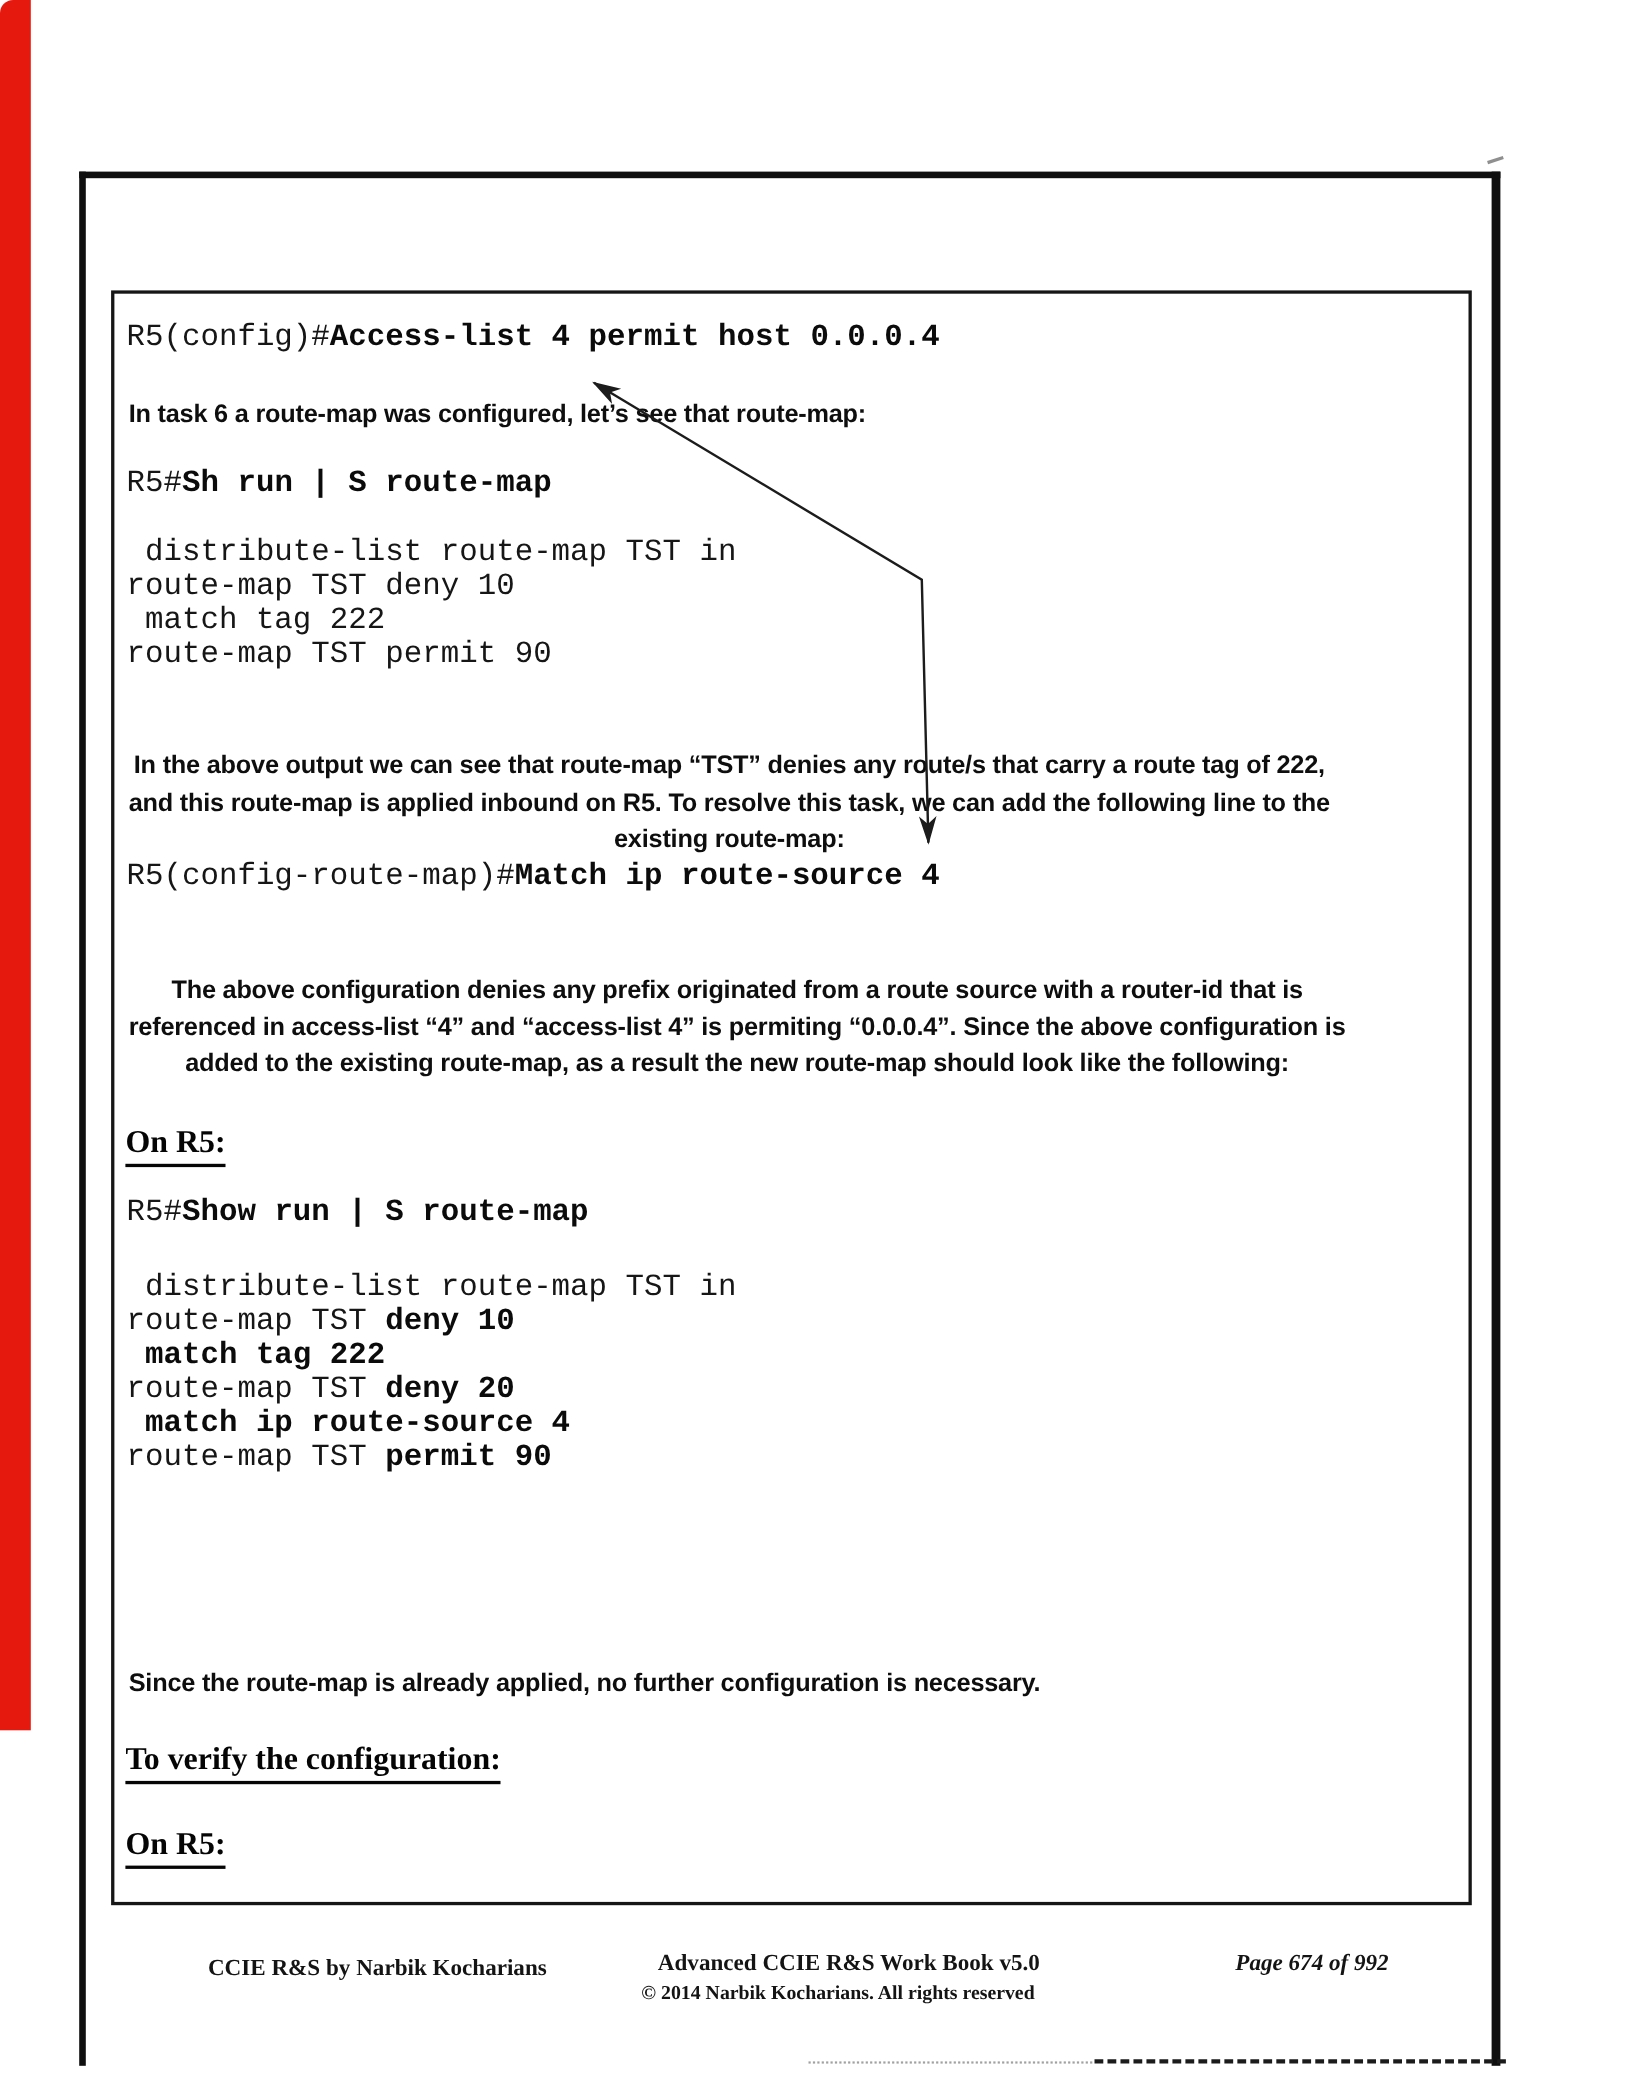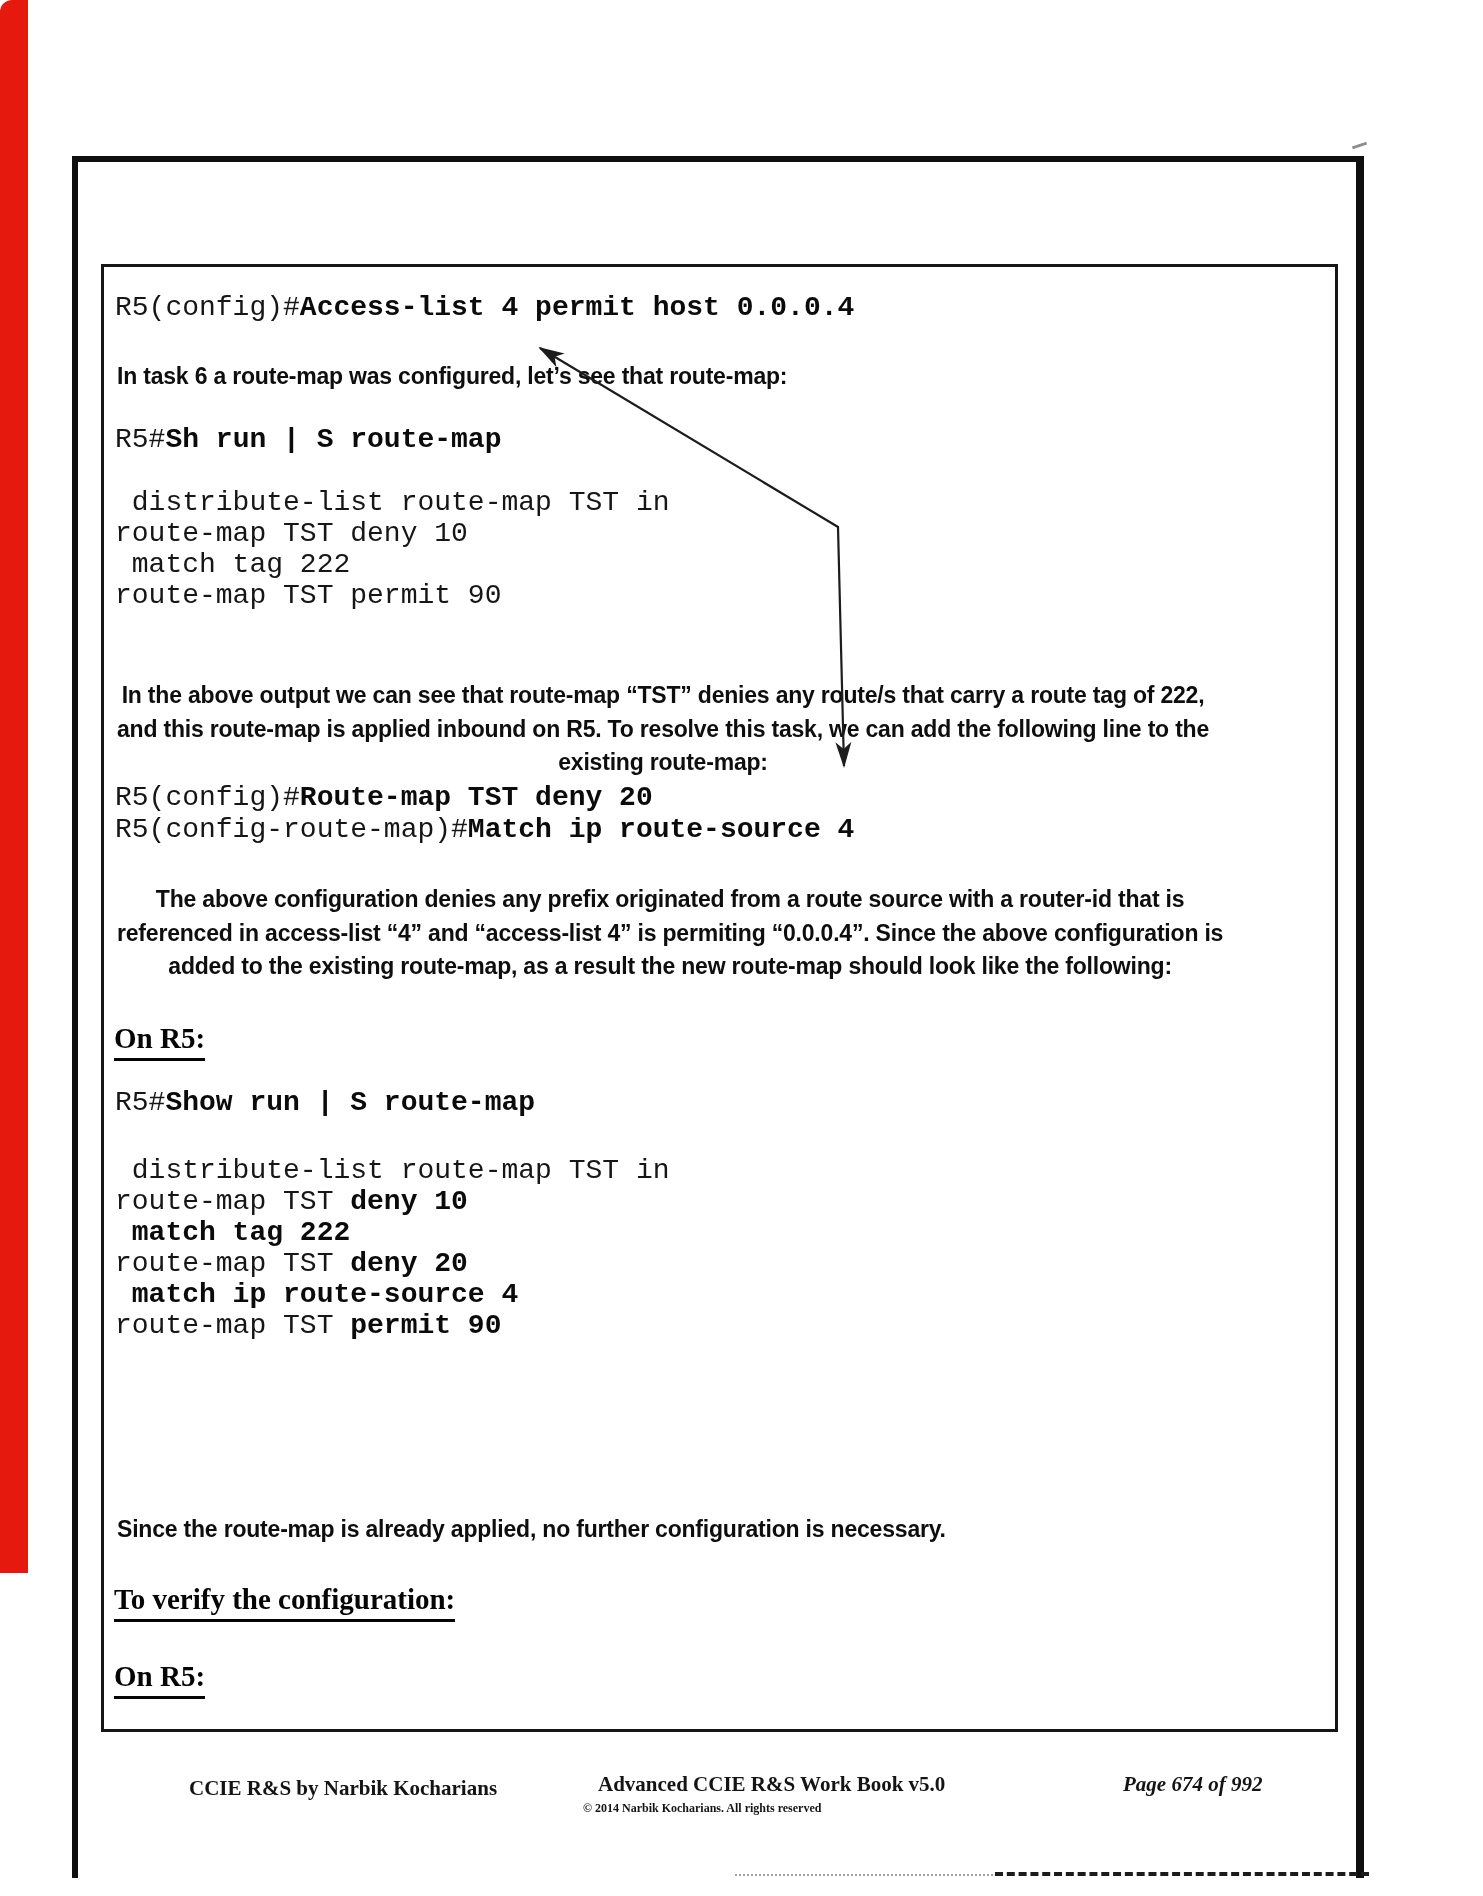--- a/index.html
+++ b/index.html
@@ -27,21 +27,21 @@
         letter-spacing:-0.2px;color:#0e0e0e;white-space:pre;text-align:center;}
   
   .heading{position:absolute;left:114px;font-family:"Liberation Serif",serif;font-weight:700;
            font-size:29px;color:#050505;}
   .heading .u{display:inline-block;border-bottom:3px solid #050505;padding-bottom:3px;}
   
   .arrow-svg{position:absolute;left:0;top:0;width:1483px;height:1896px;pointer-events:none;}
   
   .footer-item{position:absolute;font-family:"Liberation Serif",serif;font-weight:700;
                font-size:21px;color:#141414;white-space:pre;}
-  .footer-copy{font-size:12px;}
+  .footer-copy{font-size:18px;}
   .footer-page{font-style:italic;}
 </style>
 </head>
 <body>
 
 <div id="page">
 
   <div class="red-bar" style="background: rgb(230, 25, 15);"></div>
   <div class="outer-frame"></div>
   <div class="frame-bottom-dash"></div>
@@ -55,21 +55,21 @@
   <div class="para" style="top:360px;">In task 6 a route-map was configured, let’s see that route-map:</div>
 
   <div class="code" style="top:424px;"><div class="code-line"><span>R5#</span><span class="b">Sh run | S route-map</span></div></div>
 
   <div class="code" style="top:487px;"><div class="code-line"><span> distribute-list route-map TST in</span></div><div class="code-line"><span>route-map TST deny 10</span></div><div class="code-line"><span> match tag 222</span></div><div class="code-line"><span>route-map TST permit 90</span></div></div>
 
   <div class="para" style="top:679px;">In the above output we can see that route-map “TST” denies any route/s that carry a route tag of 222,
 and this route-map is applied inbound on R5. To resolve this task, we can add the following line to the
 existing route-map:</div>
 
-  <div class="code" style="top:782px;line-height:32px;"><div class="code-line"><span>R5(config)#</span><span class="b">Route-map TST deny 20</span></div><div class="code-line"><span>R5(config-route-map)#</span><span class="b">Match ip route-source 4</span></div></div>
+  <div class="code" style="top:782px;line-height:32px;"><div class="code-line"><span>R5(config-route-map)#</span><span class="b">Match ip route-source 4</span></div></div>
 
   <div class="para" style="top:883px;">The above configuration denies any prefix originated from a route source with a router-id that is
 referenced in access-list “4” and “access-list 4” is permiting “0.0.0.4”. Since the above configuration is
 added to the existing route-map, as a result the new route-map should look like the following:</div>
 
   <div class="heading" style="top:1022px;">
     <span class="u">On R5:</span>
   </div>
 
   <div class="code" style="top:1087px;"><div class="code-line"><span>R5#</span><span class="b">Show run | S route-map</span></div></div>

